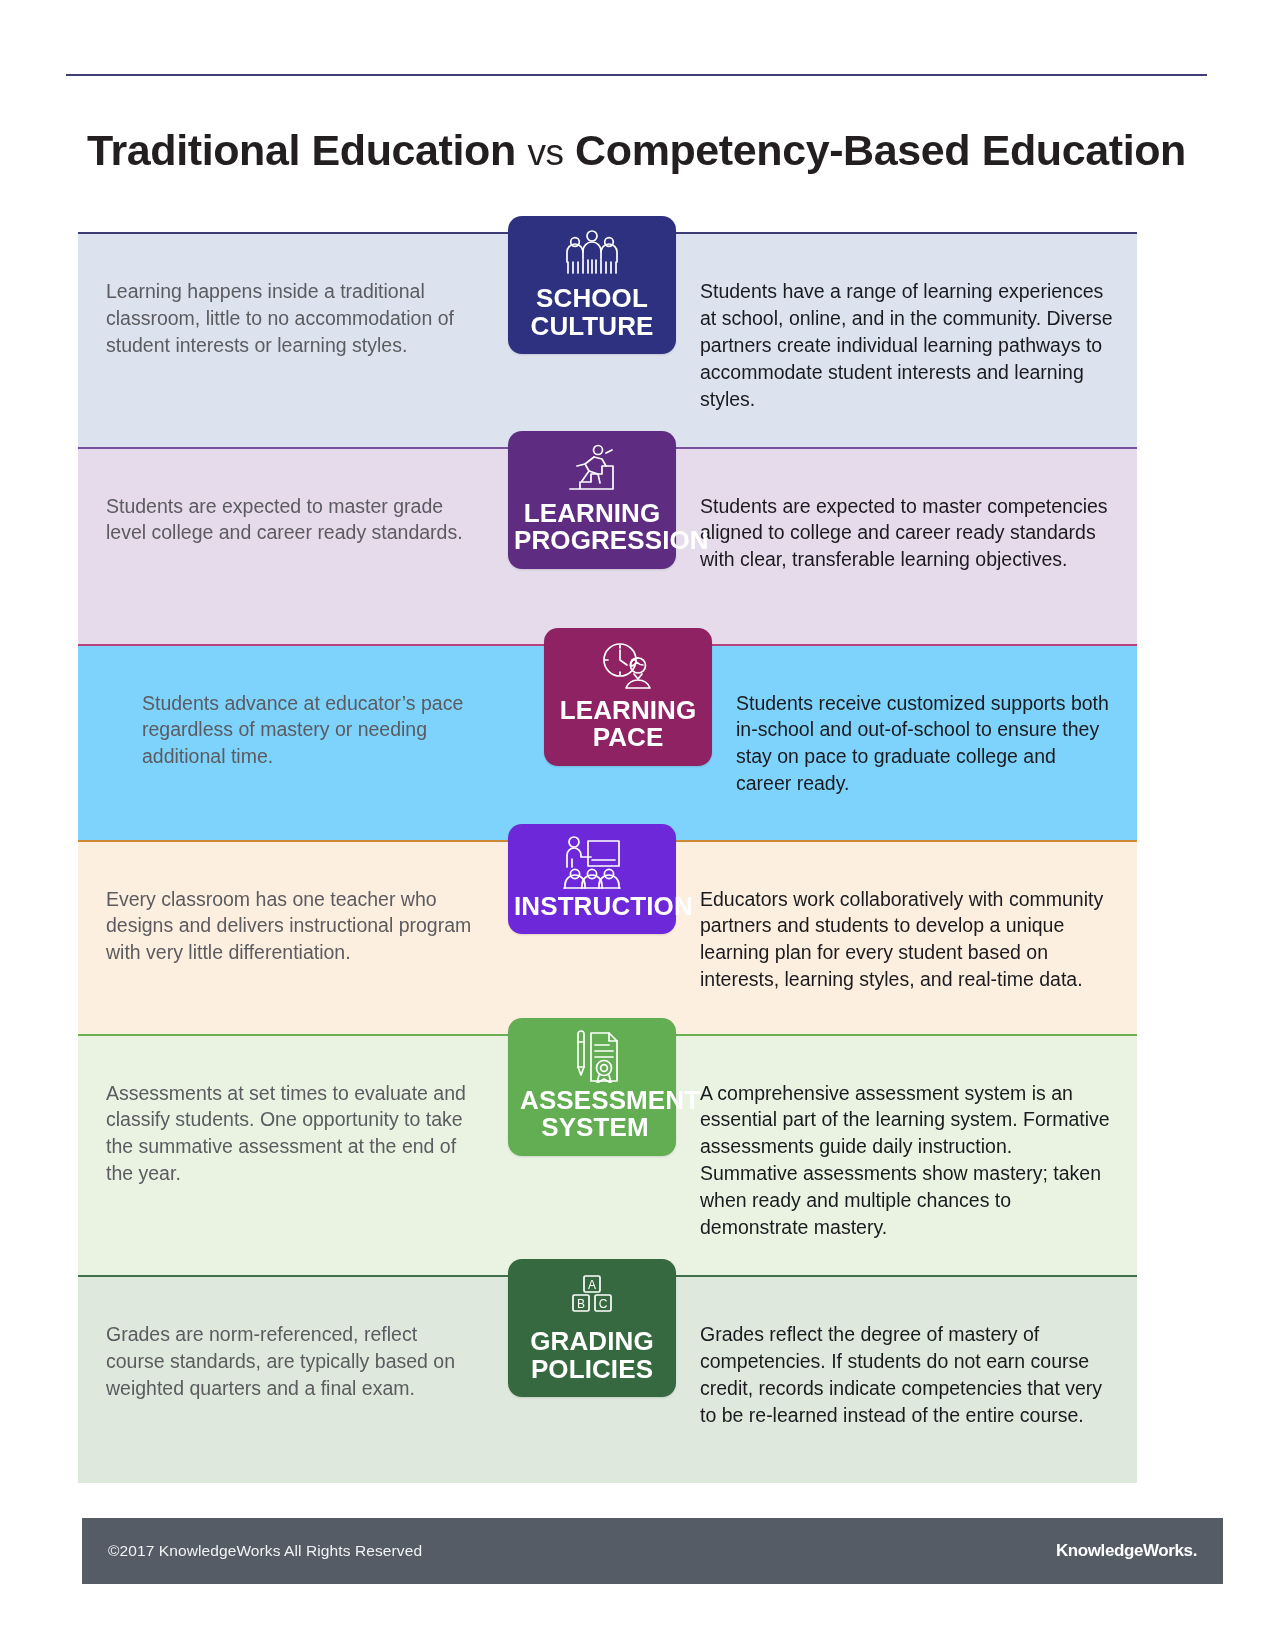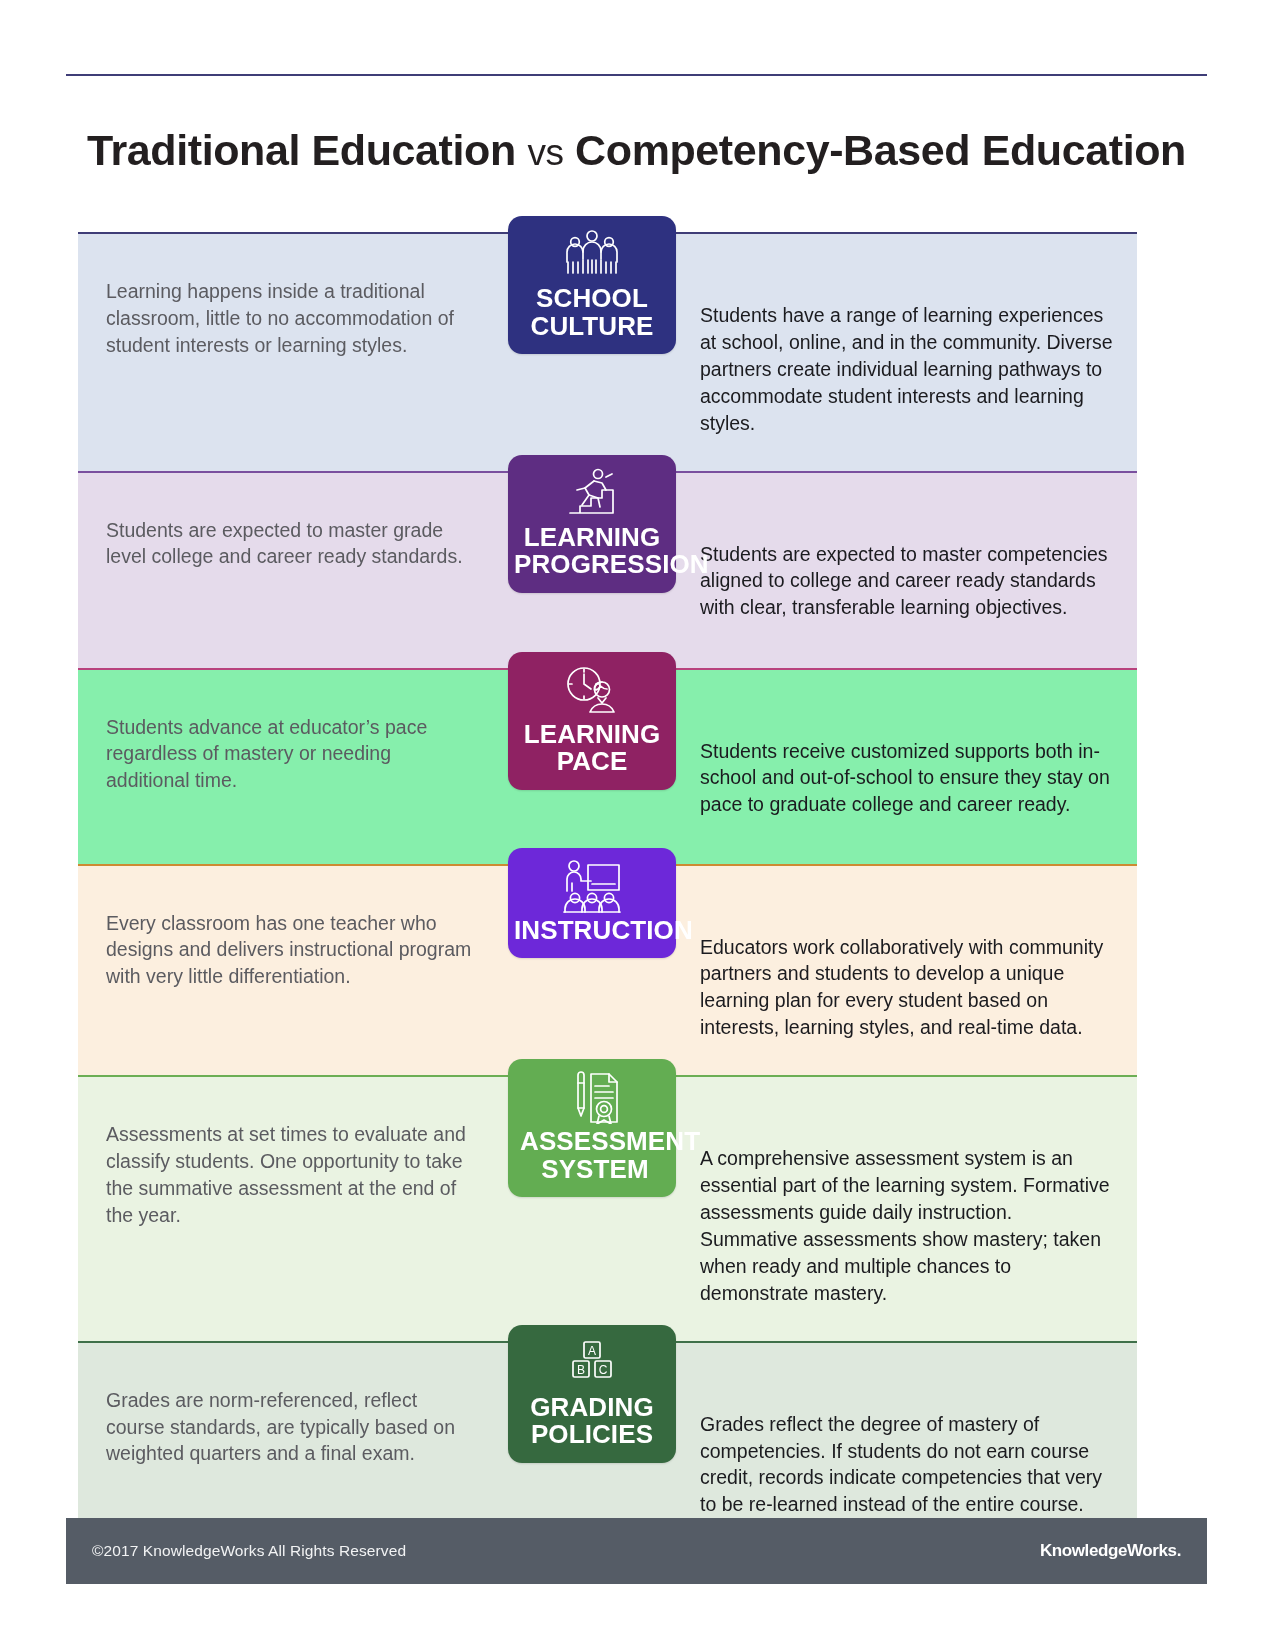--- a/index.html
+++ b/index.html
@@ -78,21 +78,20 @@
     position: relative;
     z-index: 3;
   }
 
   .col-right {
     flex: 1 1 auto;
     padding: 44px 24px 34px 24px;
     font-size: 19.5px;
     line-height: 1.38;
     color: #1b1b1f;
-    margin-top: 24px;
   }
 
   
   .badge {
     position: absolute;
     left: 0;
     top: -18px;
     width: 168px;
     border-radius: 14px;
     padding: 12px 6px 14px 6px;
@@ -112,21 +111,21 @@
     font-size: 26px;
     font-weight: 700;
     line-height: 1.06;
     letter-spacing: 0.1px;
     text-transform: uppercase;
   }
 
   
   .footer {
     position: absolute;
-    left: 66px;
+    left: 82px;
     bottom: 66px;
     width: 1141px;
     height: 66px;
     background: #555c66;
     display: flex;
     align-items: center;
     justify-content: space-between;
     padding: 0 26px;
   }
   .footer-copy {
@@ -186,21 +185,21 @@
         <path d="M21 21 l-8 2" fill="none" stroke="#ffffff" stroke-width="1.7" stroke-linecap="round" stroke-linejoin="round"></path>
         <path d="M42 10 l6 -3" fill="none" stroke="#ffffff" stroke-width="1.7" stroke-linecap="round" stroke-linejoin="round"></path>
         <path d="M6 46 h10 v-7 h11 v-8 h11 v-8 h11 v23 z" fill="none" stroke="#ffffff" stroke-width="1.7" stroke-linecap="round" stroke-linejoin="round"></path>
       </svg>
             </div>
             <div class="badge-label"><span>LEARNING</span><br><span>PROGRESSION</span></div>
           </div>
         </div>
         <div class="col-right">Students are expected to master competencies aligned to college and career ready standards with clear, transferable learning objectives.</div>
       </div>
-      <div class="row" style="background: #86efac; border-top-color: rgb(184, 66, 125); min-height: 196px;">
+      <div class="row" style="background: #7dd3fc; border-top-color: rgb(184, 66, 125); min-height: 196px; padding-left: 36px;">
         <div class="col-left">Students advance at educator’s pace regardless of mastery or needing additional time.</div>
         <div class="col-badge">
           <div class="badge" style="background: rgb(143, 34, 99);">
             <div class="badge-icon">
               <svg width="60" height="50" viewBox="0 0 60 50">
         <circle cx="22" cy="19" r="16" fill="none" stroke="#ffffff" stroke-width="1.7" stroke-linecap="round" stroke-linejoin="round"></circle>
         <path d="M22 9 v10 l7 5" fill="none" stroke="#ffffff" stroke-width="1.7" stroke-linecap="round" stroke-linejoin="round"></path>
         <path d="M22 4 v3 M22 31 v3 M7 19 h3 M34 19 h3" fill="none" stroke="#ffffff" stroke-width="1.7" stroke-linecap="round" stroke-linejoin="round"></path>
         <path d="M40 17 a7.5 7.5 0 1 1 0 15 a7.5 7.5 0 1 1 0 -15" fill="none" stroke="#ffffff" stroke-width="1.7" stroke-linecap="round" stroke-linejoin="round"></path>
         <path d="M40 17 c-6 0 -8 4 -7.5 8 c3 0 5 -2 6 -4 c2 2 4 3 6.5 3" fill="none" stroke="#ffffff" stroke-width="1.7" stroke-linecap="round" stroke-linejoin="round"></path>

